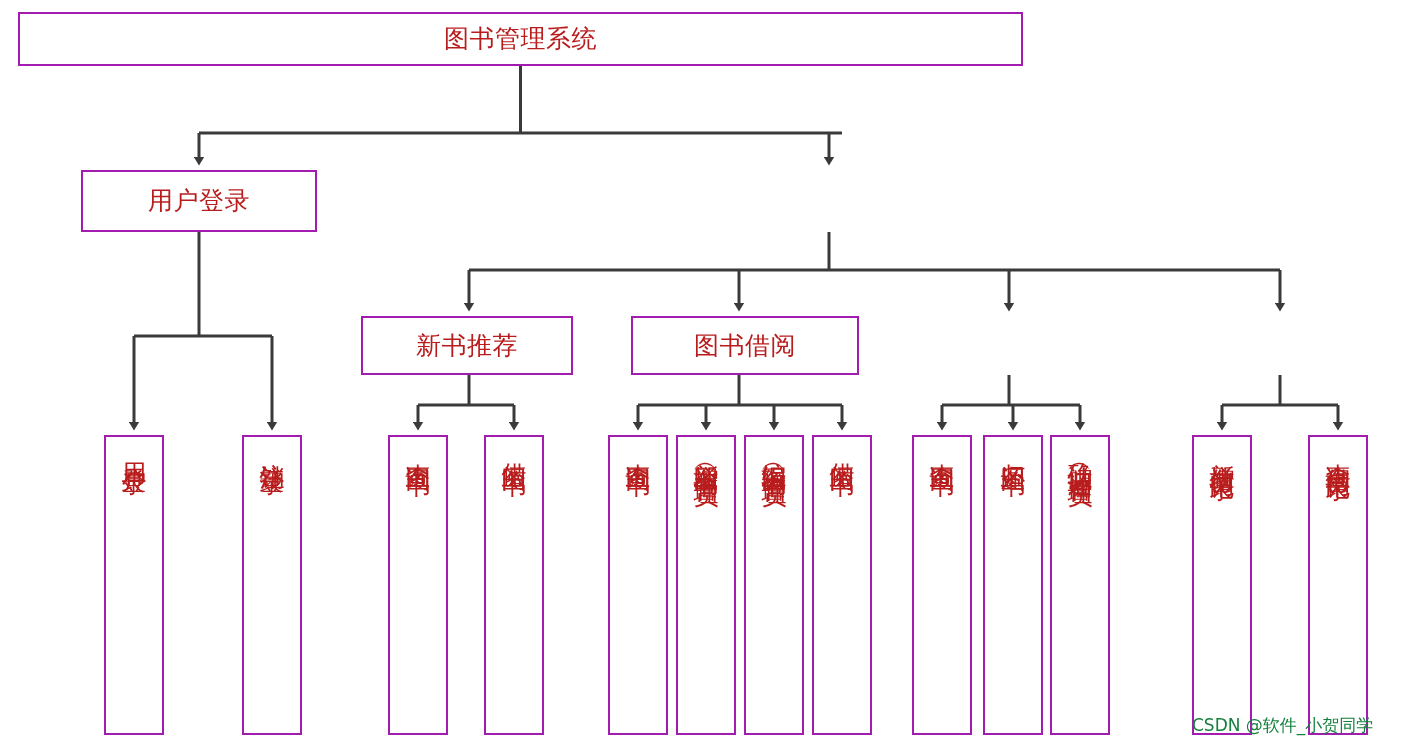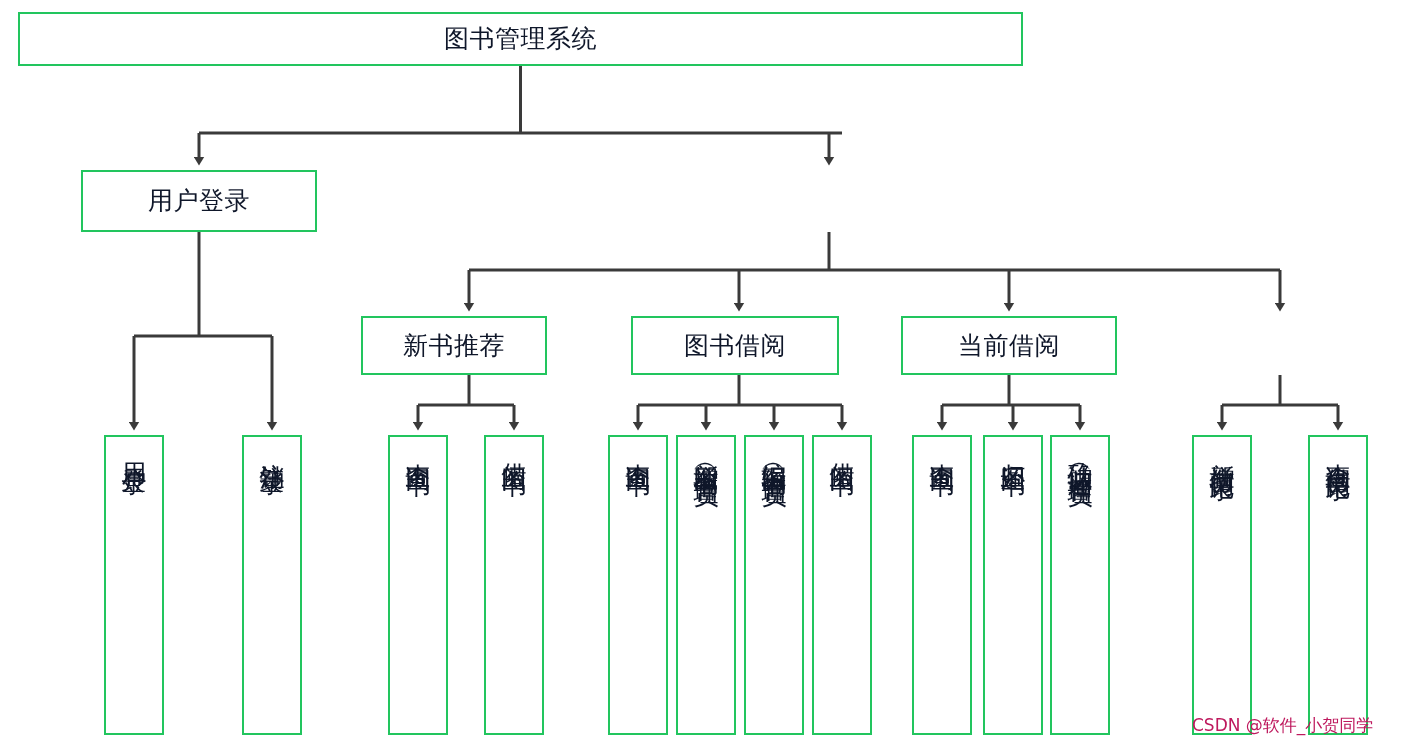--- a/index.html
+++ b/index.html
@@ -23,25 +23,25 @@
     left: 0;
     top: 0;
     width: 1405px;
     height: 747px;
     pointer-events: none;
   }
   .node {
     position: absolute;
     box-sizing: border-box;
     background: #ffffff;
-    border: 2px solid #22c55e;
+    border: 2px solid #a21caf;
     display: flex;
     align-items: center;
     justify-content: center;
-    color: #0f172a;
+    color: #b91c1c;
     z-index: 2;
   }
   .node .label {
     display: block;
     text-align: center;
     line-height: 1.18;
     letter-spacing: 0.5px;
   }
   .node.horiz .label {
     font-size: 25px;
@@ -124,28 +124,25 @@
   </svg>
 
   <div class="node horiz" style="left: 18px; top: 12px; width: 1005px; height: 54px;">
     <span class="label">图书管理系统</span>
   </div>
 
   <div class="node horiz" style="left: 81px; top: 170px; width: 236px; height: 62px;">
     <span class="label">用户登录</span>
   </div>
 
-  <div class="node horiz" style="left: 361px; top: 316px; width: 186px; height: 59px;">
+  <div class="node horiz" style="left: 361px; top: 316px; width: 212px; height: 59px;">
     <span class="label">新书推荐</span>
   </div>
-  <div class="node horiz" style="left: 631px; top: 316px; width: 208px; height: 59px;">
+  <div class="node horiz" style="left: 631px; top: 316px; width: 228px; height: 59px;">
     <span class="label">图书借阅</span>
-  </div>
-  <div class="node horiz" style="left: 901px; top: 316px; width: 216px; height: 59px;">
-    <span class="label">当前借阅</span>
   </div>
 
   <div class="node vert" style="left: 104px; top: 435px; width: 60px; height: 300px;">
     <span class="label">用户登录</span>
   </div>
   <div class="node vert" style="left: 242px; top: 435px; width: 60px; height: 300px;">
     <span class="label">注销登录</span>
   </div>
   <div class="node vert" style="left: 388px; top: 435px; width: 60px; height: 300px;">
     <span class="label">查询图书</span>
@@ -174,15 +171,15 @@
   <div class="node vert" style="left: 1050px; top: 435px; width: 60px; height: 300px;">
     <span class="label">确认归还（管理员）</span>
   </div>
   <div class="node vert" style="left: 1192px; top: 435px; width: 60px; height: 300px;">
     <span class="label">新增借阅记录</span>
   </div>
   <div class="node vert" style="left: 1308px; top: 435px; width: 60px; height: 300px;">
     <span class="label">查询借阅记录</span>
   </div>
 
-  <div id="watermark" style="left: 1192px; top: 714px; color: #be185d;">CSDN @软件_小贺同学</div>
+  <div id="watermark" style="left: 1192px; top: 714px; color: #15803d;">CSDN @软件_小贺同学</div>
 
 </div>
 
 </body></html>

